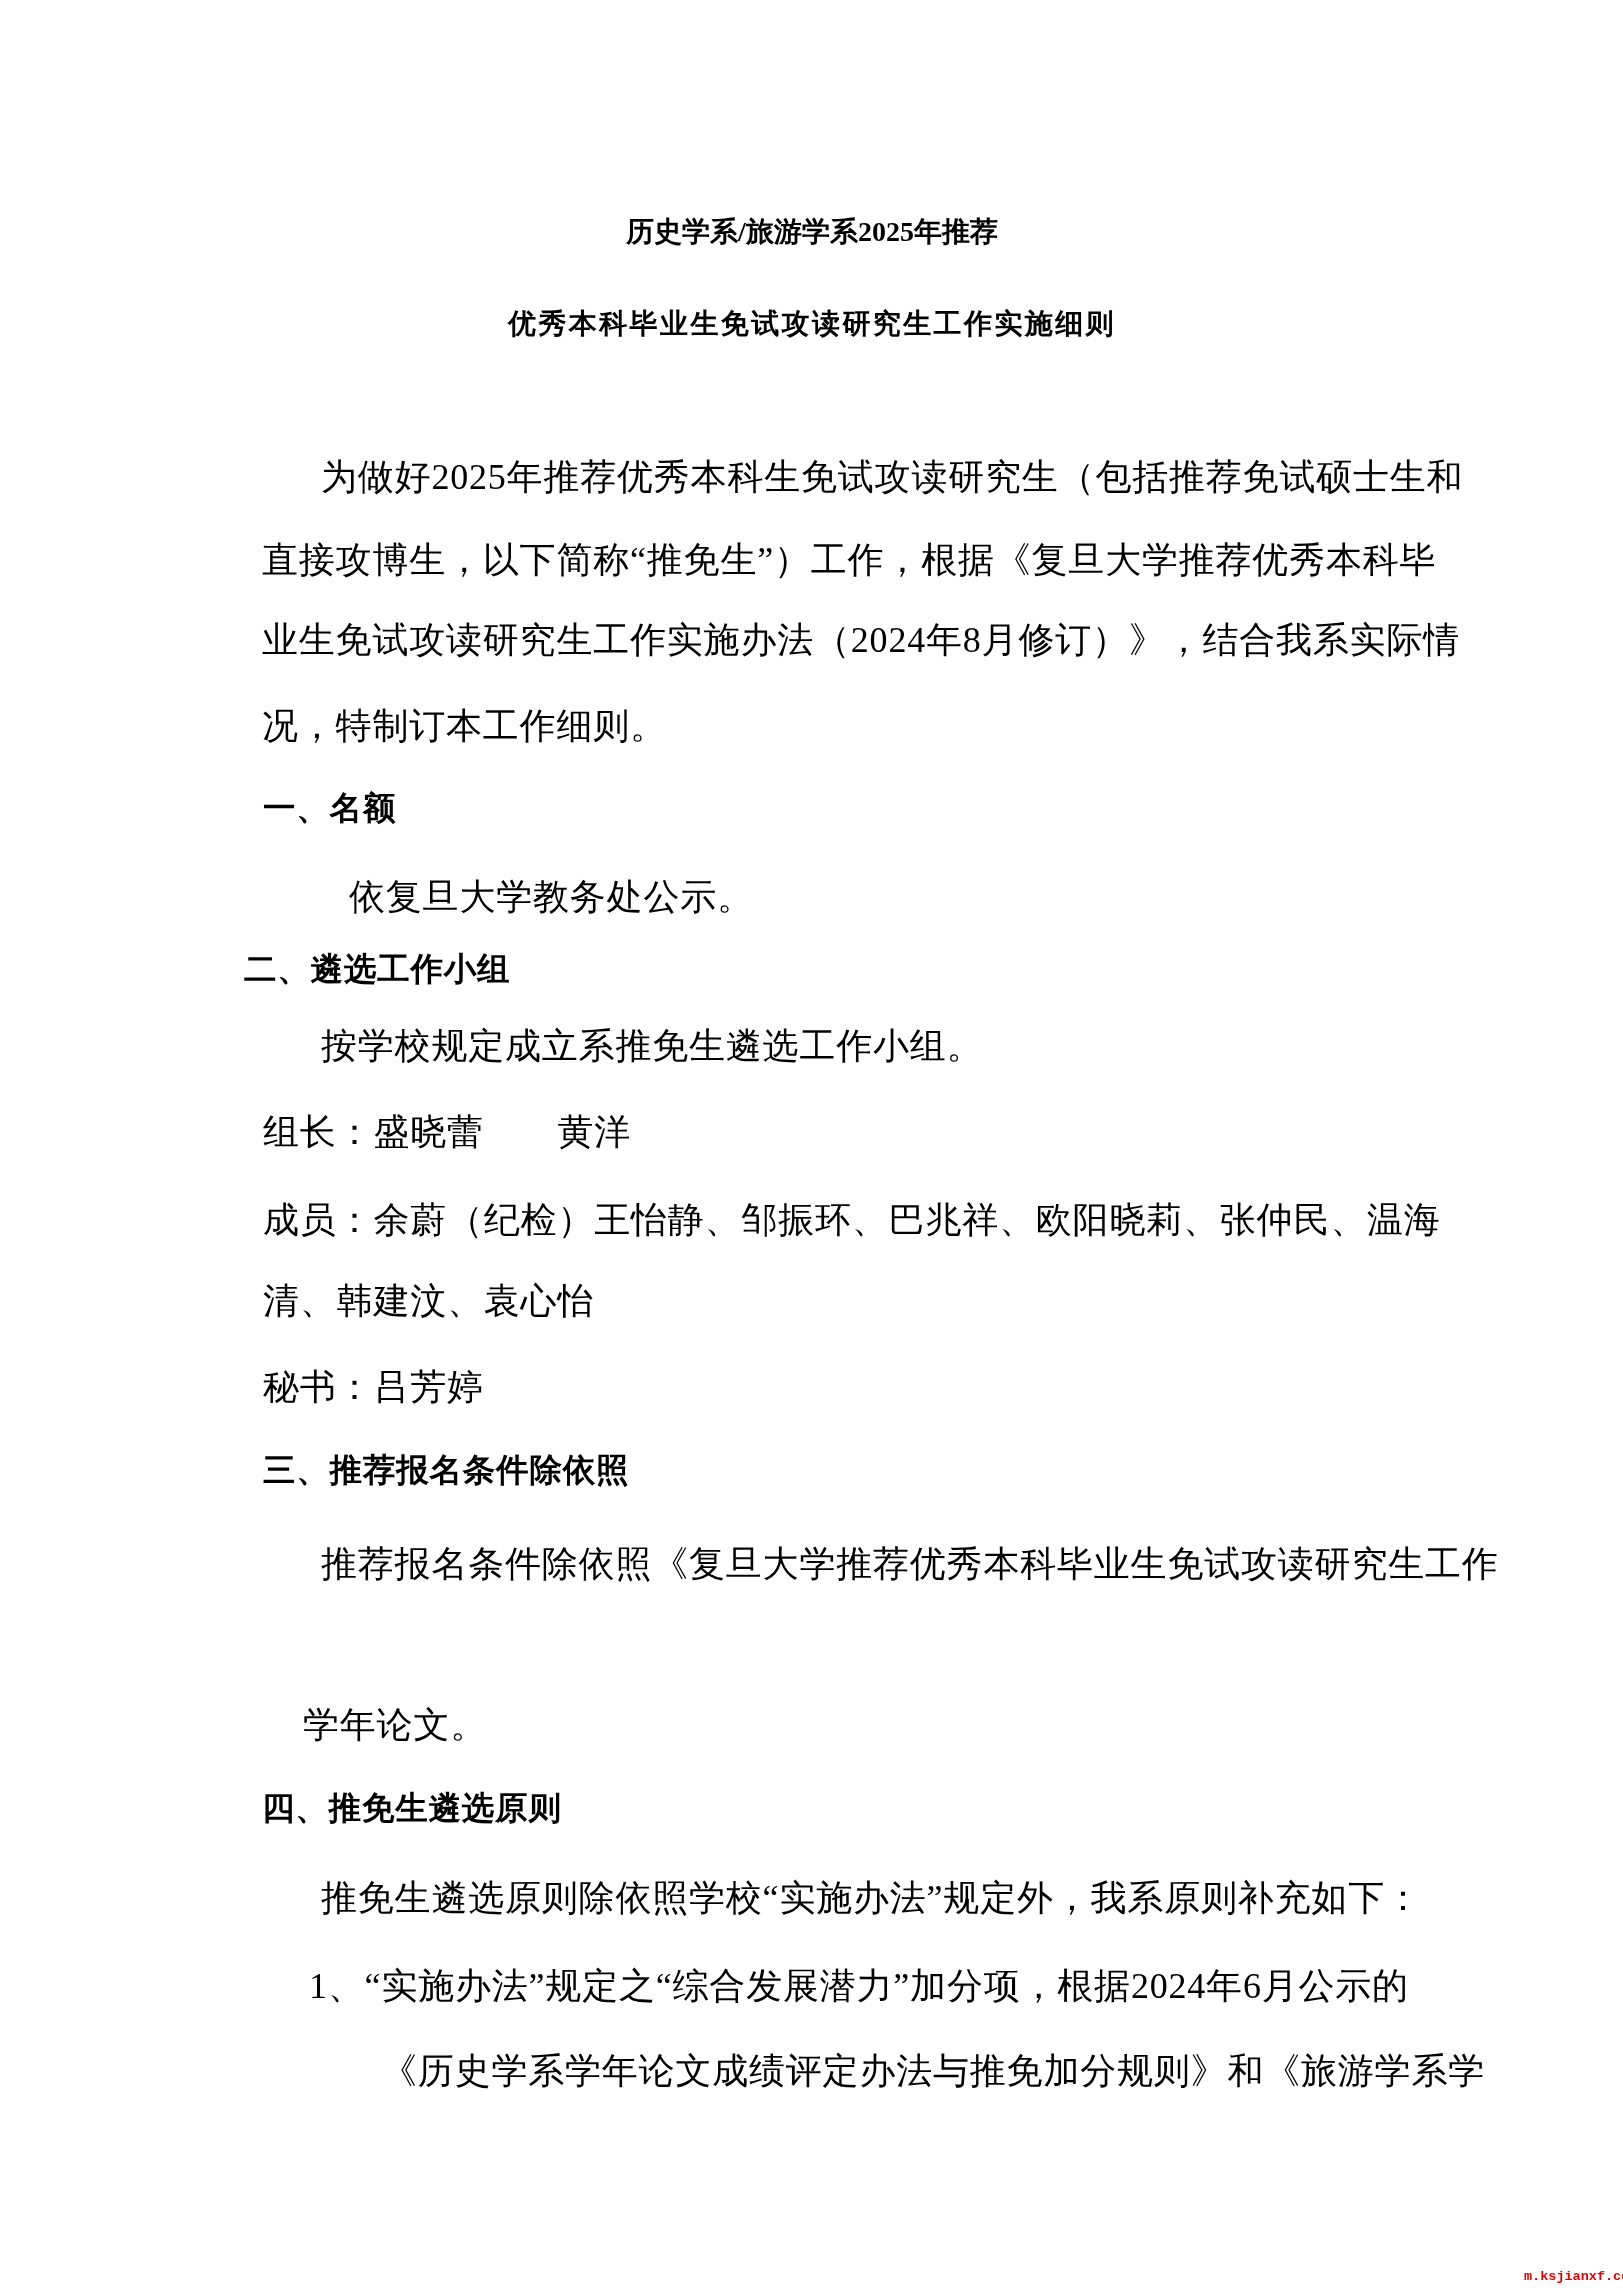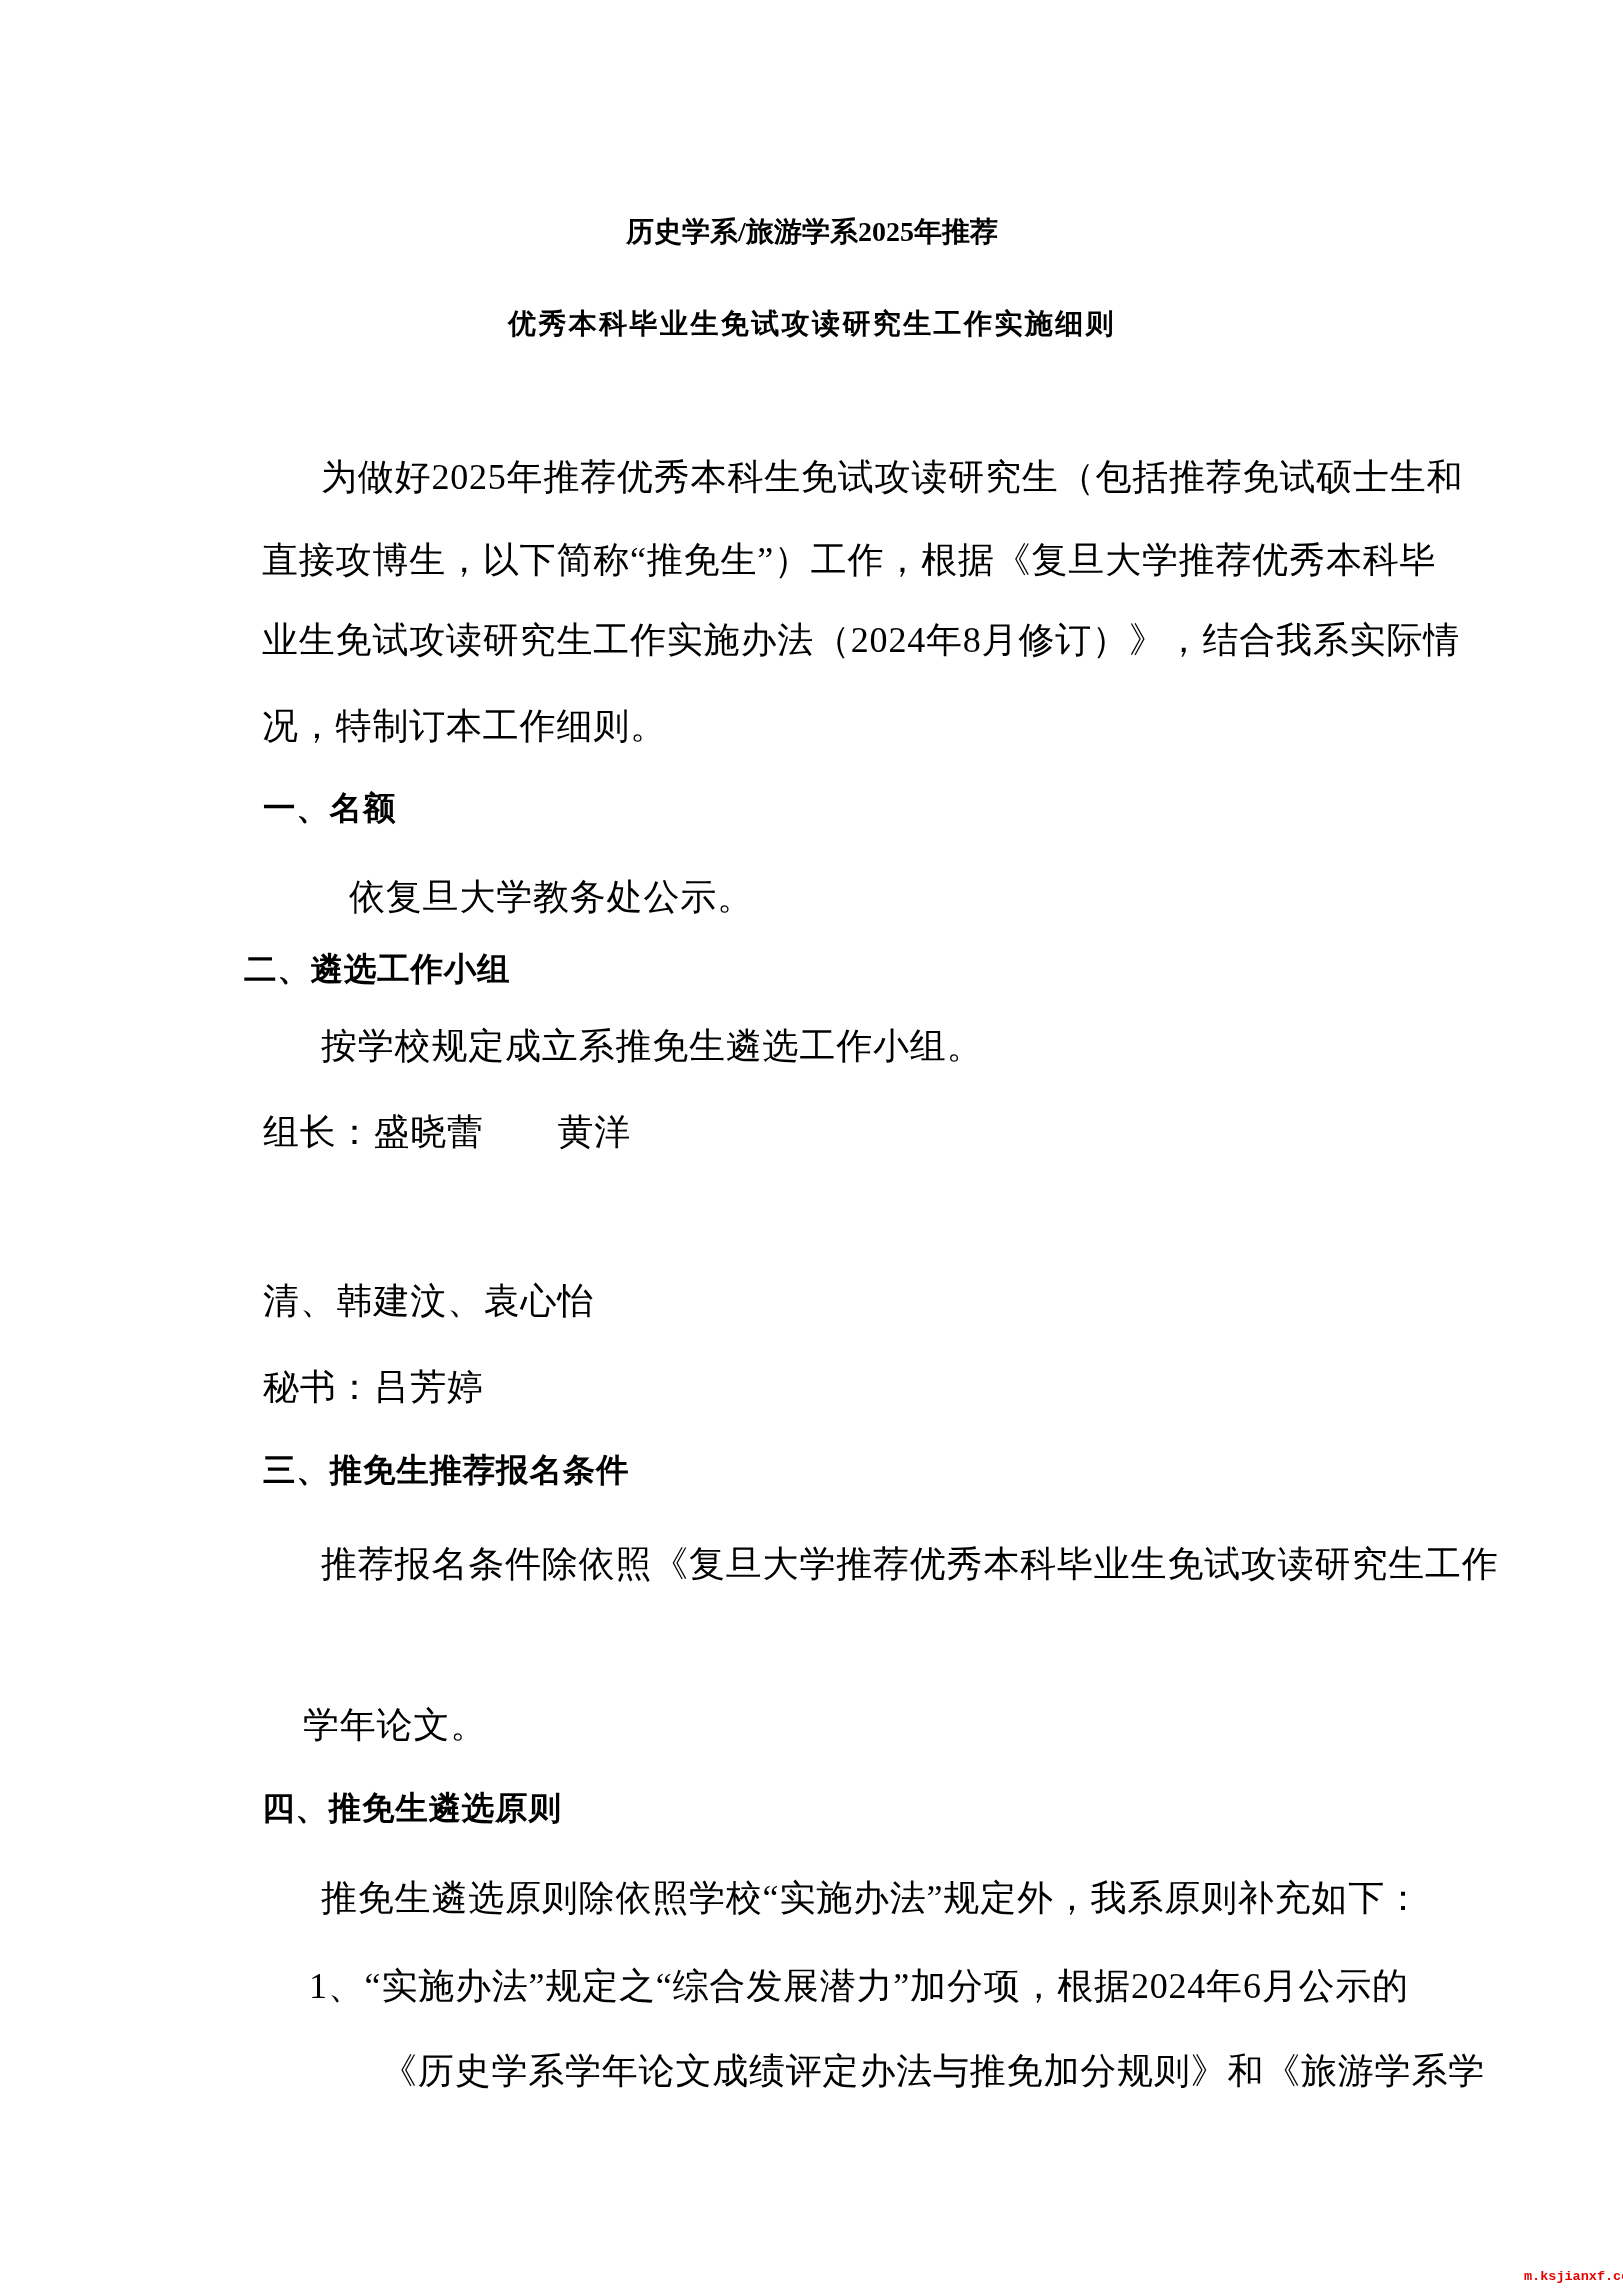--- a/index.html
+++ b/index.html
@@ -64,24 +64,25 @@
   <div class="line" style="top:540px;  left:262px;">直接攻博生，以下简称“推免生”）工作，根据《复旦大学推荐优秀本科毕</div>
   <div class="line" style="top:620px;  left:262px;">业生免试攻读研究生工作实施办法（2024年8月修订）》，结合我系实际情</div>
   <div class="line" style="top:706px;  left:262px;">况，特制订本工作细则。</div>
 
   <div class="line heading" style="top:792px;  left:263px;">一、名额</div>
   <div class="line" style="top:877px; left:349px;">依复旦大学教务处公示。</div>
 
   <div class="line heading" style="top:953px; left:244px;">二、遴选工作小组</div>
   <div class="line" style="top:1026px; left:321px;">按学校规定成立系推免生遴选工作小组。</div>
   <div class="line" style="top:1112px; left:263px;">组长：盛晓蕾　　黄洋</div>
+  <div class="line" style="top:1200px; left:263px;">成员：余蔚（纪检）王怡静、邹振环、巴兆祥、欧阳晓莉、张仲民、温海</div>
   <div class="line" style="top:1281px; left:263px;">清、韩建汶、袁心怡</div>
   <div class="line" style="top:1367px; left:263px;">秘书：吕芳婷</div>
 
-  <div class="line heading" style="top:1454px; left:263px;">三、推免生推荐报名条件</div>
+  <div class="line heading" style="top:1454px; left:263px;">三、推荐报名条件除依照</div>
   <div class="line" style="top:1544px; left:321px;">推荐报名条件除依照《复旦大学推荐优秀本科毕业生免试攻读研究生工作</div>
   <div class="line" style="top:1705px; left:260px;margin-left:43px;">学年论文。</div>
 
   <div class="line heading" style="top:1792px; left:262px;">四、推免生遴选原则</div>
   <div class="line" style="top:1878px; left:321px;">推免生遴选原则除依照学校“实施办法”规定外，我系原则补充如下：</div>
   <div class="line" style="top:1966px; left:309px;">1、“实施办法”规定之“综合发展潜力”加分项，根据2024年6月公示的</div>
   <div class="line" style="top:2051px; left:381px;">《历史学系学年论文成绩评定办法与推免加分规则》和《旅游学系学</div>
 
   <div class="watermark">m.ksjianxf.com</div>
 

